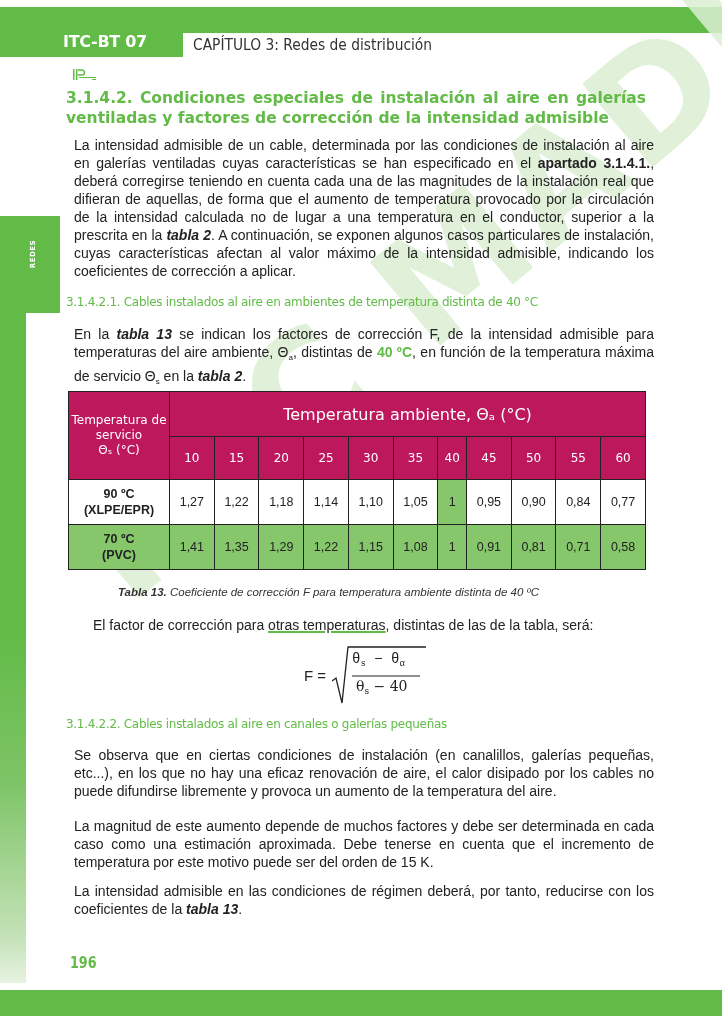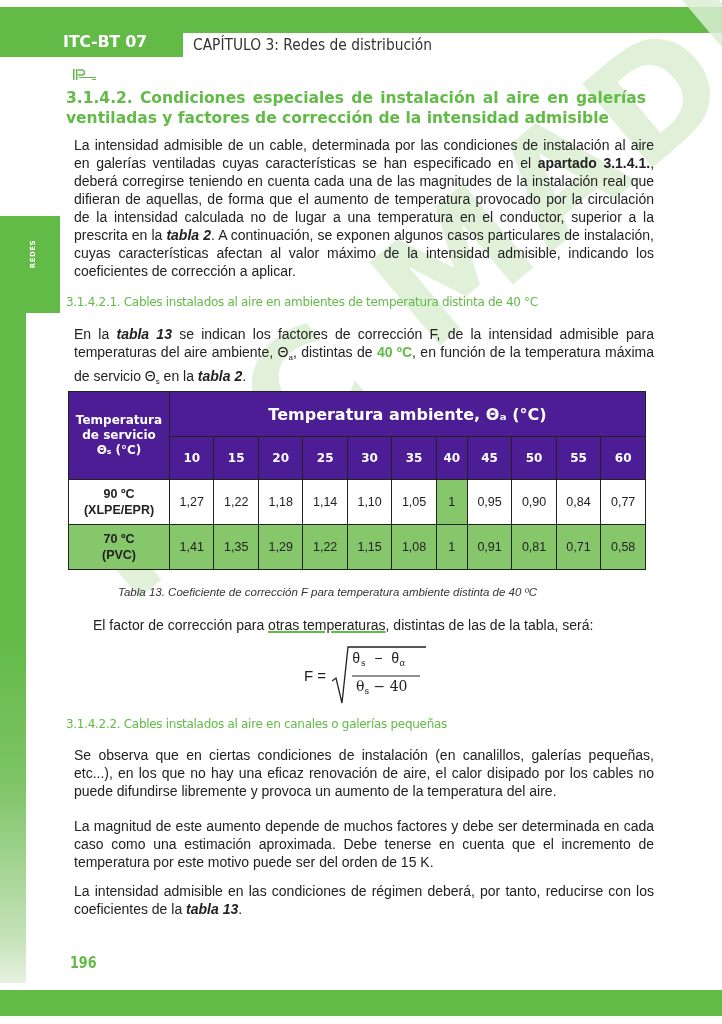--- a/index.html
+++ b/index.html
@@ -67,34 +67,34 @@
     font-weight: normal; letter-spacing: -0.3px; white-space: nowrap;
   }
   sub { font-size: 8px; vertical-align: -3px; }
 
   table.ftab {
     position: absolute; left: 68px; top: 391px; width: 578px; height: 174px;
     border-collapse: collapse; font-size: 12.5px;
   }
   table.ftab td, table.ftab th { border: 1px solid #222; text-align: center; padding: 0; }
   table.ftab th {
-    background: #4c1d95; color: #fff; font-family: "DejaVu Sans", sans-serif; font-weight: bold;
+    background: #be185d; color: #fff; font-family: "DejaVu Sans", sans-serif; font-weight: normal;
   }
   .th-service { width: 100px; font-size: 12px; line-height: 15px; }
   .th-ambient { height: 44px; font-size: 16px; }
   .th-temp { height: 42px; font-size: 12px; }
   .row-label { font-weight: bold; font-size: 12.5px; line-height: 16px; }
   tr.row-white td { background: #ffffff; height: 44px; }
   tr.row-green td { background: #87c76b; height: 44px; }
   tr.row-white td.hl { background: #87c76b; }
 
   .caption {
     position: absolute; left: 118px; top: 586px; font-size: 11.5px; font-style: italic; color: #333;
   }
-  .caption b { font-weight: normal; margin-top: 8px; }
+  .caption b { font-weight: bold; margin-top: 8px; }
   .intro-formula { position: absolute; left: 93px; top: 617px; font-size: 14px; color: #222; }
   .intro-formula .ul { text-decoration: underline; text-decoration-color: #62bb47; text-decoration-thickness: 2px; }
 
   .formula { position: absolute; left: 304px; top: 645px; height: 60px; width: 120px; font-family: "Liberation Sans", sans-serif; }
   .formula .f-lhs { position: absolute; left: 0; top: 22px; font-size: 15px; }
   .formula svg { position: absolute; left: 28px; top: 0; }
   .formula .num { position: absolute; left: 48px; top: 6px; font-size: 14px; font-family: Liberation Mono, monospace; }
   .formula .den { position: absolute; left: 52px; top: 33px; font-size: 14px; font-family: "DejaVu Serif", serif; }
   .formula sub { font-size: 9px; vertical-align: -3px; }
 </style>

